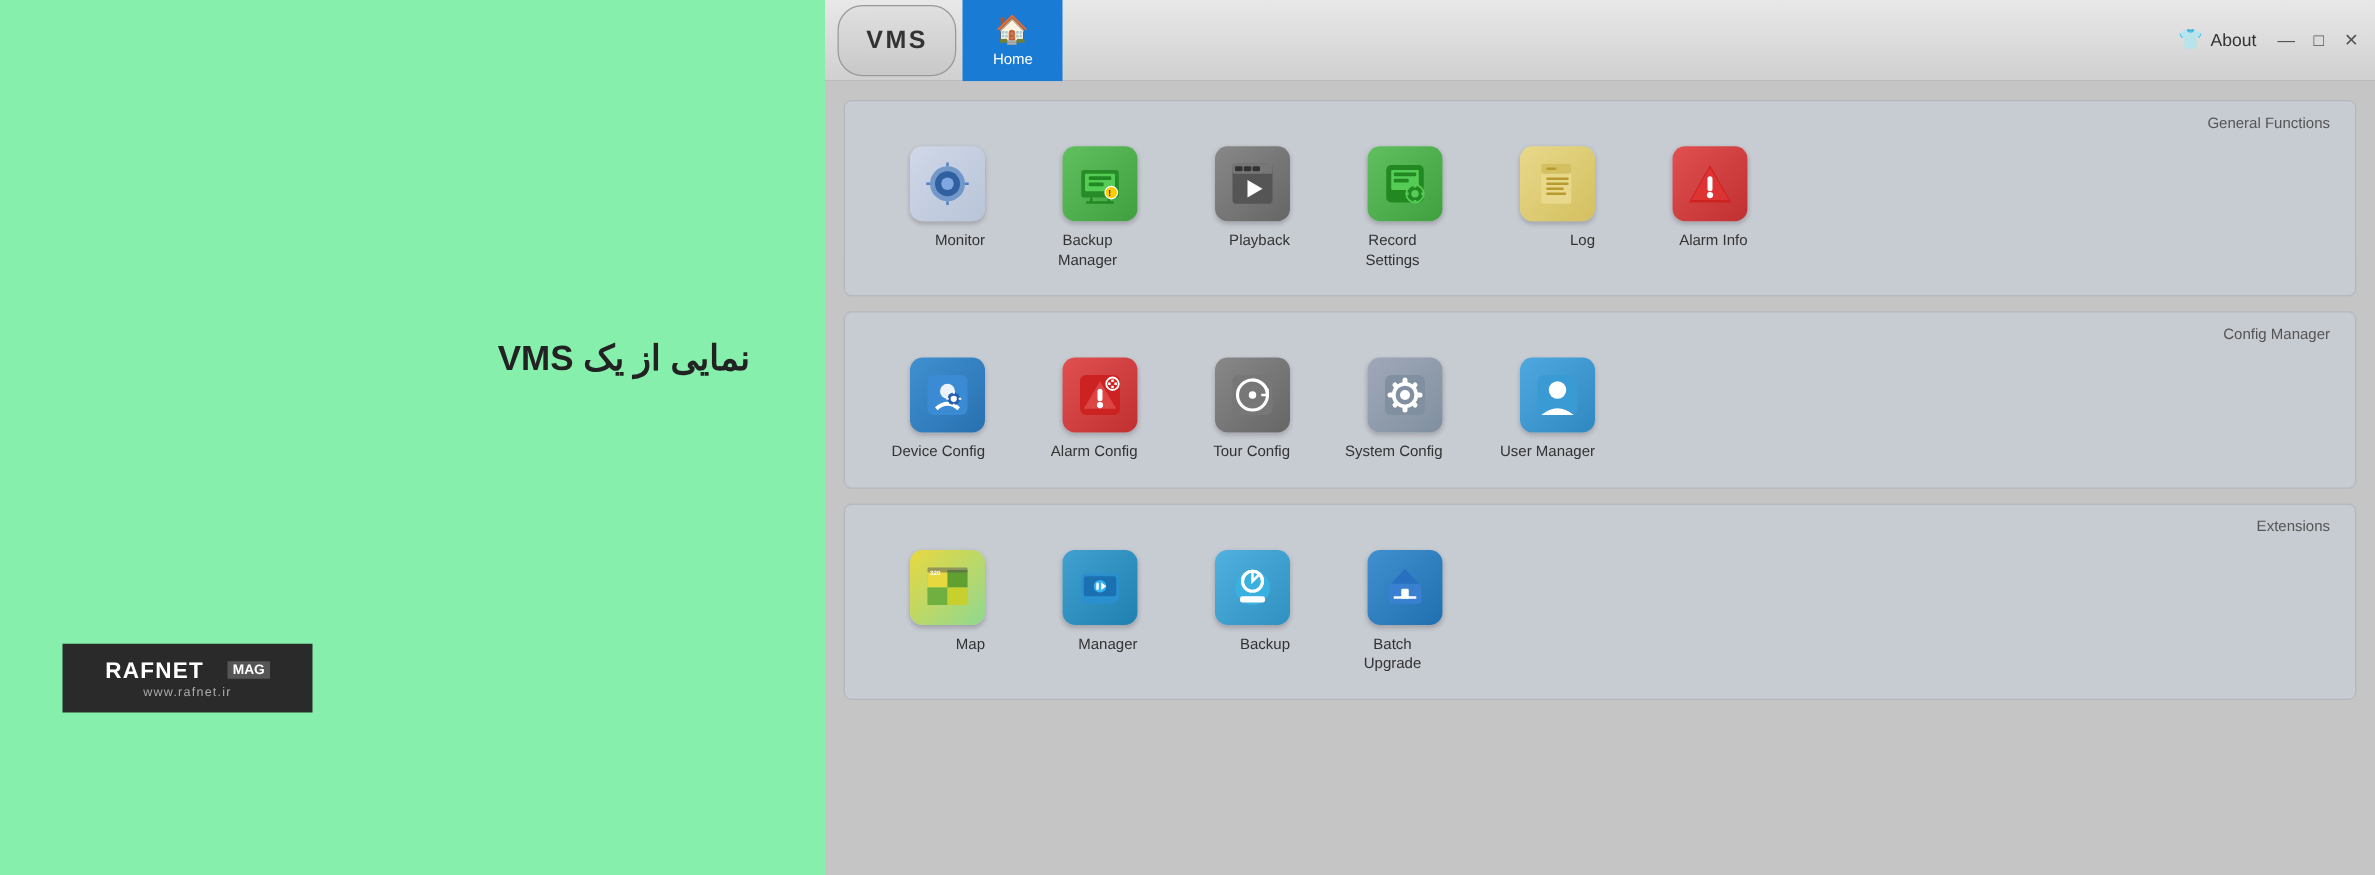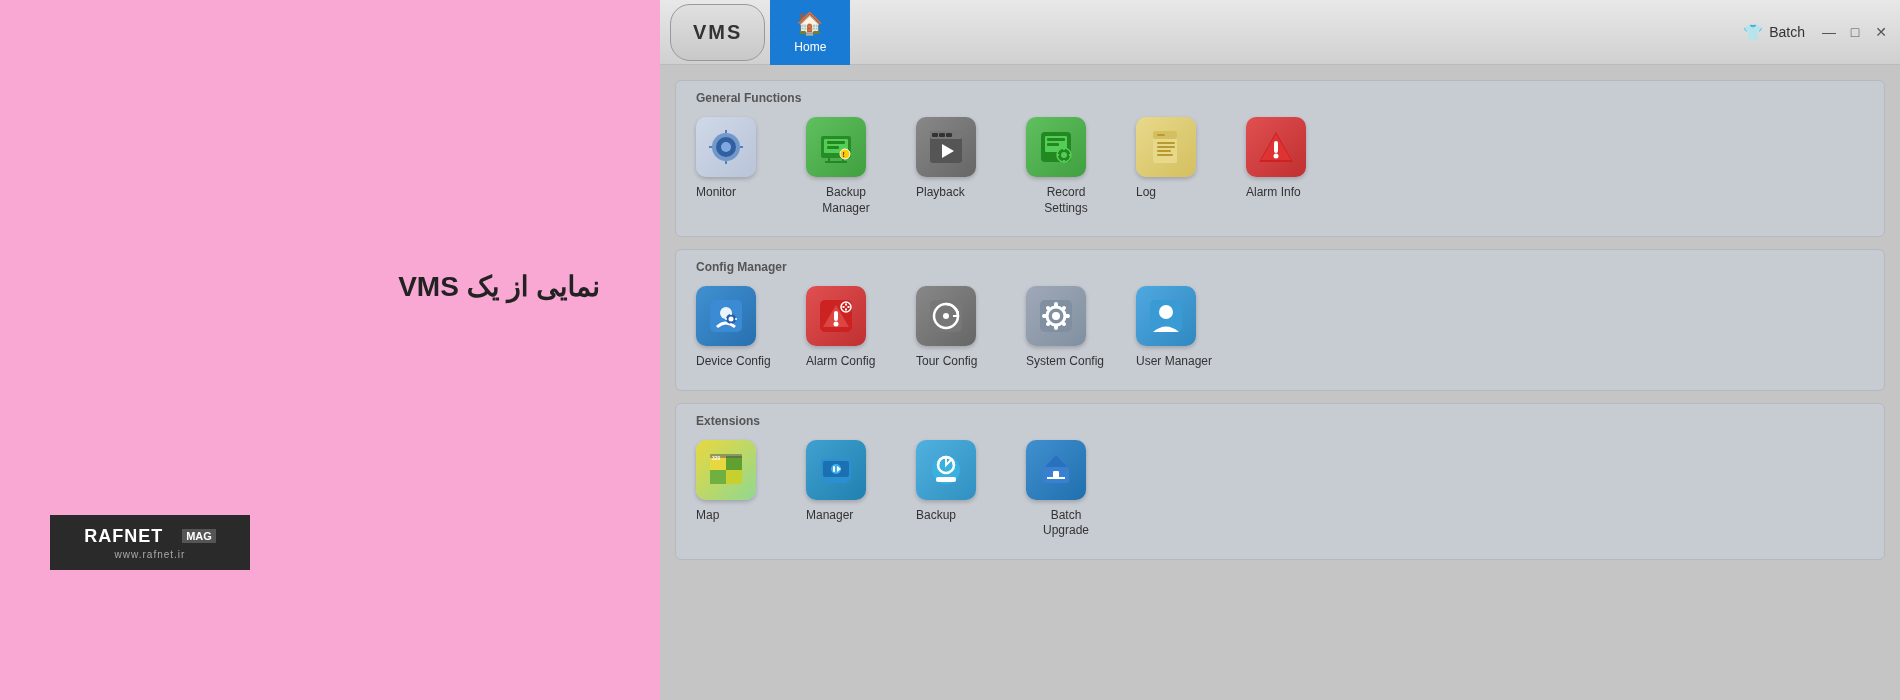--- a/index.html
+++ b/index.html
@@ -9,21 +9,21 @@
       background: #f0f0f0;
       font-family: Arial, sans-serif;
       overflow: hidden;
       display: flex;
     }
 
     
     .left-panel {
       width: 660px;
       height: 700px;
-      background: #f9a8d4;
+      background: #86efac;
       position: relative;
       flex-shrink: 0;
     }
 
     .persian-text {
       position: absolute;
       top: 270px;
       right: 60px;
       font-size: 28px;
       font-weight: bold;
@@ -185,36 +185,38 @@
       background: rgba(200, 205, 215, 0.7);
       border-radius: 6px;
       border: 1px solid #b5b8be;
       padding: 10px 20px 20px 20px;
     }
 
     .section-title {
       font-size: 12px;
       color: #555;
       margin-bottom: 12px;
-      font-weight: bold;
+      font-weight: normal;
+      text-align: right;
     }
 
     .icon-grid {
       display: flex;
       gap: 30px;
       flex-wrap: wrap;
     }
 
     .icon-item {
       display: flex;
       flex-direction: column;
-      align-items: flex-start;
+      align-items: flex-end;
       gap: 8px;
       cursor: pointer;
       width: 80px;
+      margin-left: 12px;
     }
 
     .icon-box {
       width: 60px;
       height: 60px;
       border-radius: 10px;
       display: flex;
       align-items: center;
       justify-content: center;
       font-size: 28px;
@@ -318,21 +320,21 @@
       <div class="vms-logo">VMS</div>
       <div class="home-tab">
         <span class="home-icon">🏠</span>
         <span>Home</span>
       </div>
     </div>
 
     <div class="title-bar-right">
       <div class="about-section">
         <span class="about-icon">👕</span>
-        <span>Batch</span>
+        <span>About</span>
       </div>
       <div class="window-controls">
         <button class="win-btn">—</button>
         <button class="win-btn">□</button>
         <button class="win-btn">✕</button>
       </div>
     </div>
   </div>
 
   <div class="main-content">

